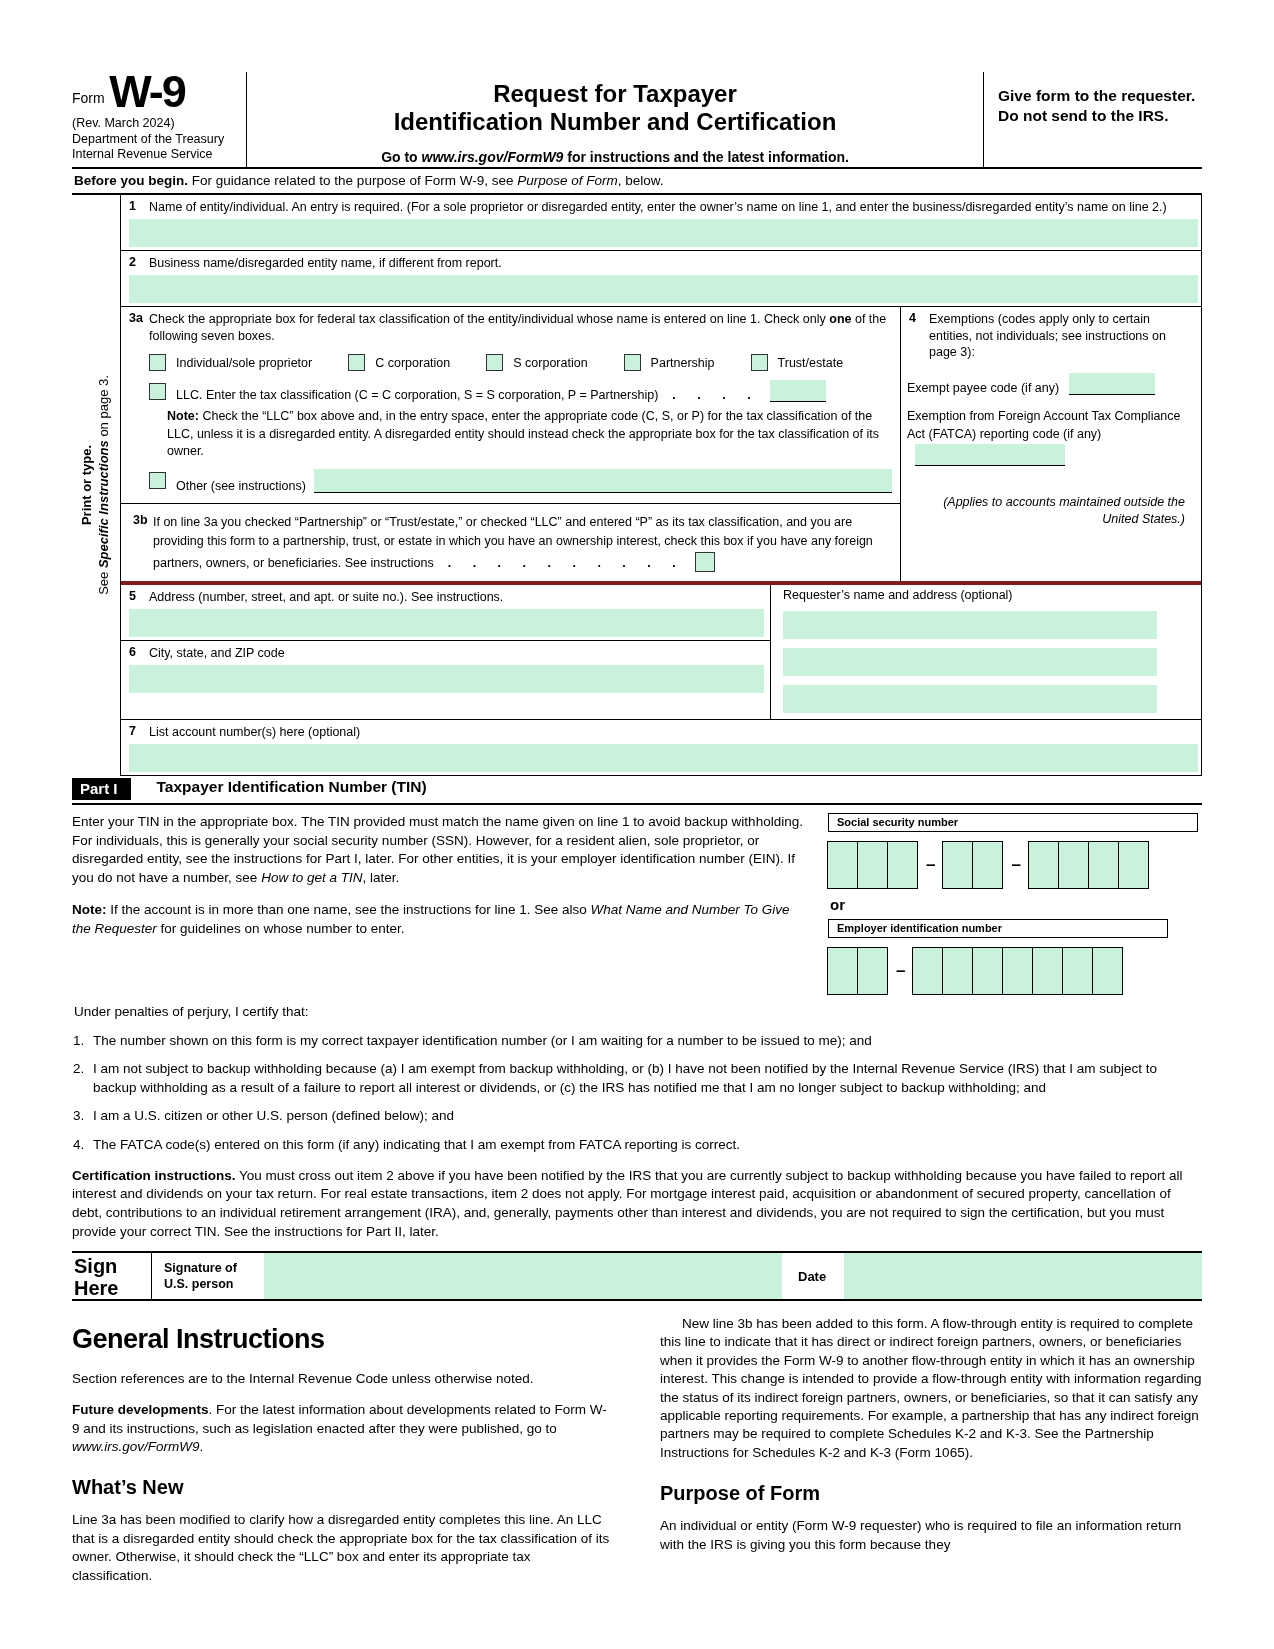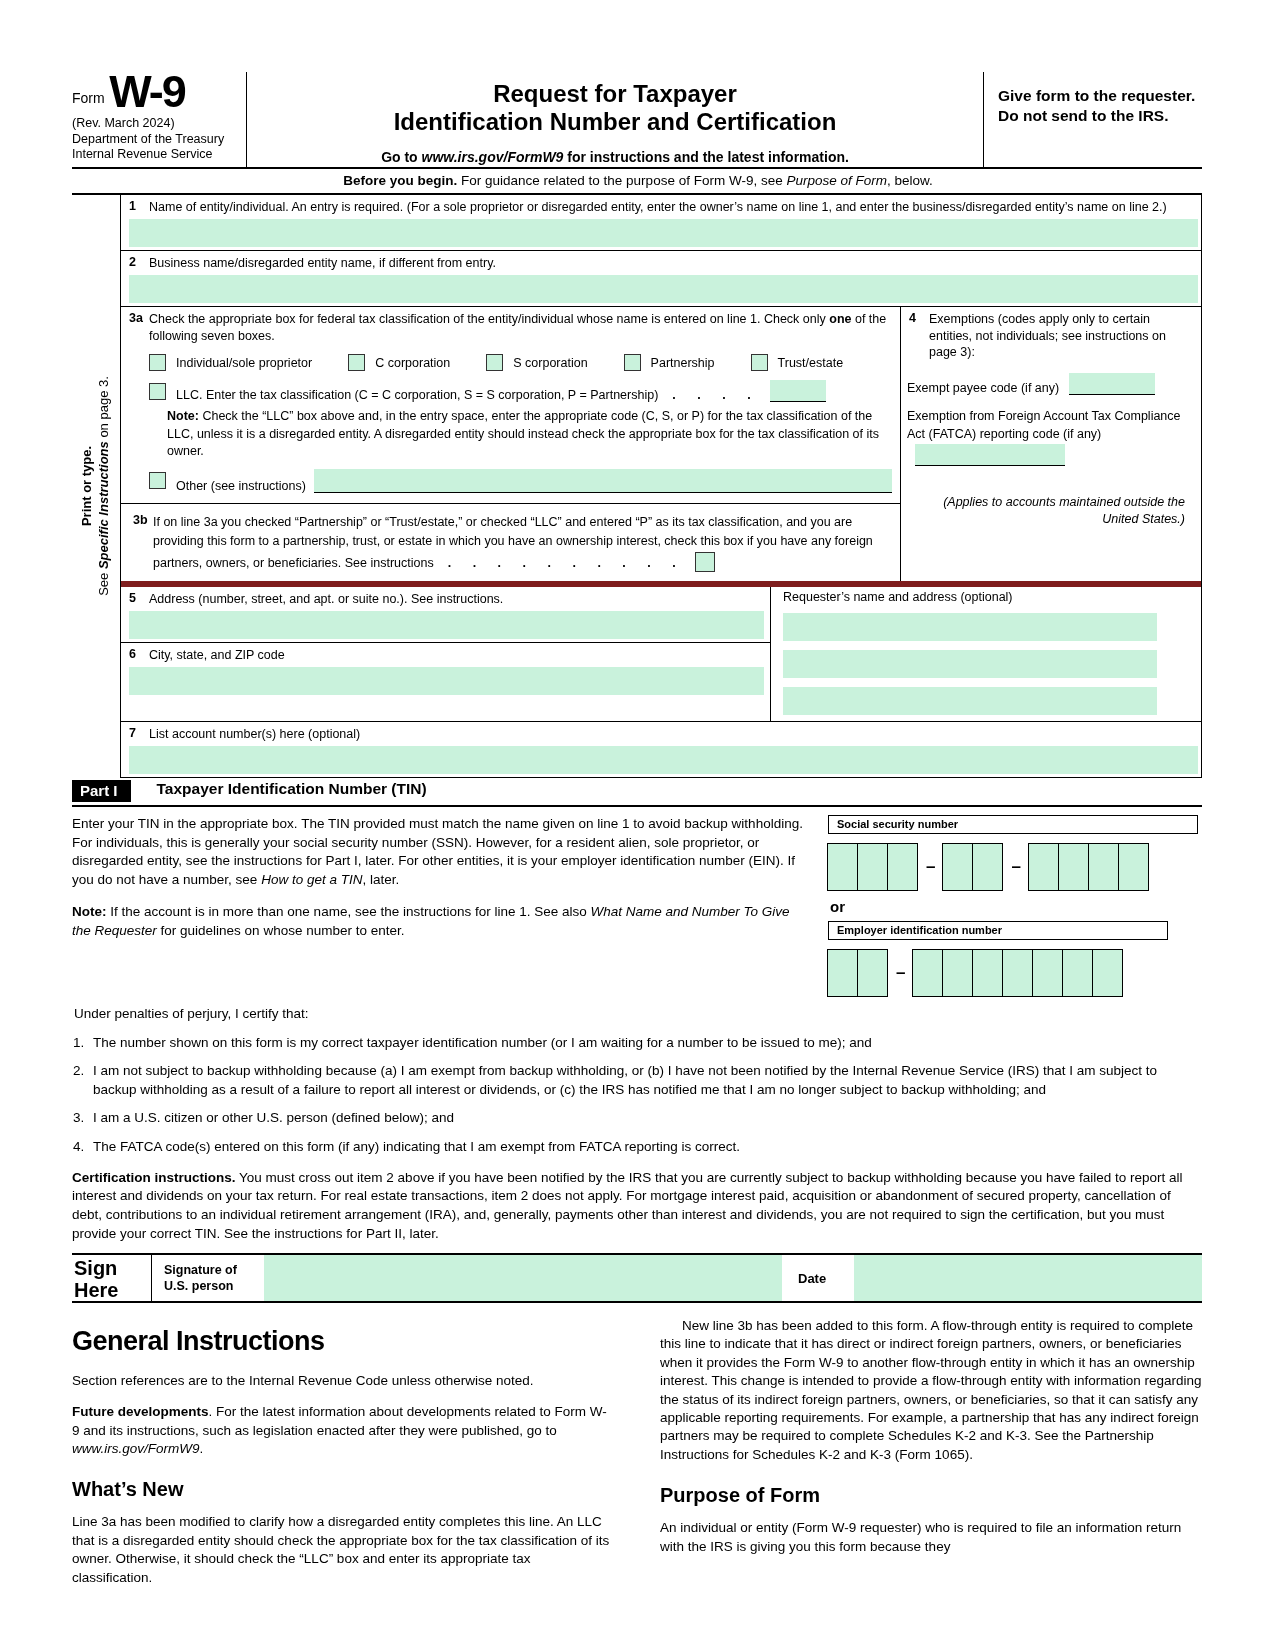--- a/index.html
+++ b/index.html
@@ -13,34 +13,34 @@
   .hdr-left .form-word { font-size:14px; }
   .hdr-left .form-num { font-size:45px; font-weight:bold; letter-spacing:-2px; line-height:.8; vertical-align:-4px; }
   .hdr-left .rev, .hdr-left .dept { font-size:12.5px; line-height:1.25; }
   .hdr-left .rev { margin-top:6px; }
   .hdr-center { flex:1; border-left:1.5px solid #000; border-right:1.5px solid #000; text-align:center; padding:8px 14px 2px; }
   .hdr-center .title { font-size:24px; font-weight:bold; line-height:1.18; }
   .hdr-center .goto { font-size:14px; font-weight:bold; margin-top:12px; }
   .hdr-right { width:218px; padding:14px 0 0 14px; font-size:15.5px; font-weight:bold; line-height:1.3; }
 
   
-  .before { font-size:13.5px; padding:4px 0 5px 2px; border-bottom:2px solid #000;text-align:center; }
+  .before { font-size:13.5px; padding:4px 0 5px 2px; border-bottom:2px solid #000; }
 
   
   .form-wrap { display:flex; }
   .side { width:48px; position:relative; }
   .side-text { position:absolute; top:50%; left:50%; width:470px; transform:translate(-50%,-50%) rotate(-90deg); text-align:center; font-size:13px; line-height:1.3; }
   .w9-table { flex:1; border-left:1.5px solid #000; border-right:1.5px solid #000; border-bottom:1.5px solid #000; font-size:12.5px; }
   .lbl-row { display:flex; padding:4px 4px 0 4px; }
   .lbl-num { font-weight:bold; width:24px; flex:none; text-align:left; padding-left:4px; }
   .lbl-txt { flex:1; line-height:1.35; }
   .field { background:#c9f2dc; height:28px; margin:3px 3px 3px 8px; }
   .bb1 { border-bottom:1px solid #000; }
 
-  .row3 { display:flex; border-bottom:6px solid #7f1d1d; }
+  .row3 { display:flex; border-bottom:4px solid #7f1d1d; }
   .left3 { flex:1; border-right:1px solid #000; }
   .sub3a { border-bottom:1px solid #000; padding-bottom:4px; }
   .cb { display:inline-block; width:17px; height:17px; background:#c9f2dc; border:1px solid #333; flex:none; }
   .cbrow { display:flex; align-items:center; gap:10px; margin:10px 0 2px 28px; padding-right:10px; }
   .cbrow .cb-item { display:flex; align-items:center; gap:10px; }
   .cbrow .cb-item + .cb-item { margin-left:26px; }
   .llcrow { display:flex; align-items:flex-end; margin:9px 10px 2px 28px; }
   .llcrow .cb { margin-right:10px; align-self:center; }
   .dots { letter-spacing:9px; font-weight:bold; margin-left:14px; white-space:nowrap; }
   .llc-box { width:56px; height:22px; background:#c9f2dc; border-bottom:1px solid #000; margin-left:10px; }
@@ -91,21 +91,21 @@
   .p2-intro { margin:8px 0 0 2px; }
   .cert-item { position:relative; padding-left:21px; margin-top:10px; }
   .cert-num { position:absolute; left:1px; }
   .cert-instr { margin-top:12px; }
 
   
   .sign-row { display:flex; border-top:2.5px solid #000; border-bottom:2.5px solid #000; margin-top:10px; height:50px; }
   .sign-here { width:80px; flex:none; font-size:20px; font-weight:bold; line-height:1.1; padding:2px 0 0 2px; border-right:1.5px solid #000; }
   .sig-label { width:112px; flex:none; font-size:12.5px; font-weight:bold; line-height:1.3; padding:7px 4px 0 12px; }
   .sig-field { width:518px; flex:none; background:#c9f2dc; }
-  .date-label { width:72px; flex:none; font-size:13px; font-weight:bold; padding:16px 6px 0 16px; }
+  .date-label { width:62px; flex:none; font-size:13px; font-weight:bold; padding:16px 6px 0 16px; }
   .date-field { flex:1; background:#c9f2dc; }
 
   
   .cols { display:flex; gap:46px; margin-top:14px; }
   .col { flex:1; font-size:13.5px; line-height:1.36; }
   .col h1 { font-size:27px; margin:6px 0 12px; letter-spacing:-.5px; }
   .col h2 { font-size:20px; margin:18px 0 10px; }
   .col p { margin:0 0 13px; }
   .indent-first { text-indent:22px; }
   i.em { font-style:italic; }
@@ -151,21 +151,21 @@
         <div class="lbl-row">
           <span class="lbl-num">1</span>
           <span class="lbl-txt">Name of entity/individual. An entry is required. (For a sole proprietor or disregarded entity, enter the owner’s name on line 1, and enter the business/disregarded entity’s name on line 2.)</span>
         </div>
         <div class="field"></div>
       </div>
 
       <div class="bb1">
         <div class="lbl-row">
           <span class="lbl-num">2</span>
-          <span class="lbl-txt">Business name/disregarded entity name, if different from entry.</span>
+          <span class="lbl-txt">Business name/disregarded entity name, if different from report.</span>
         </div>
         <div class="field"></div>
       </div>
 
       <div class="row3">
         <div class="left3">
           <div class="sub3a">
             <div class="lbl-row">
               <span class="lbl-num">3a</span>
               <span class="lbl-txt"><span>Check the appropriate box for federal tax classification of the entity/individual whose name is entered on line 1. Check only </span><b class="st">one</b><span> of the following seven boxes.</span></span>

